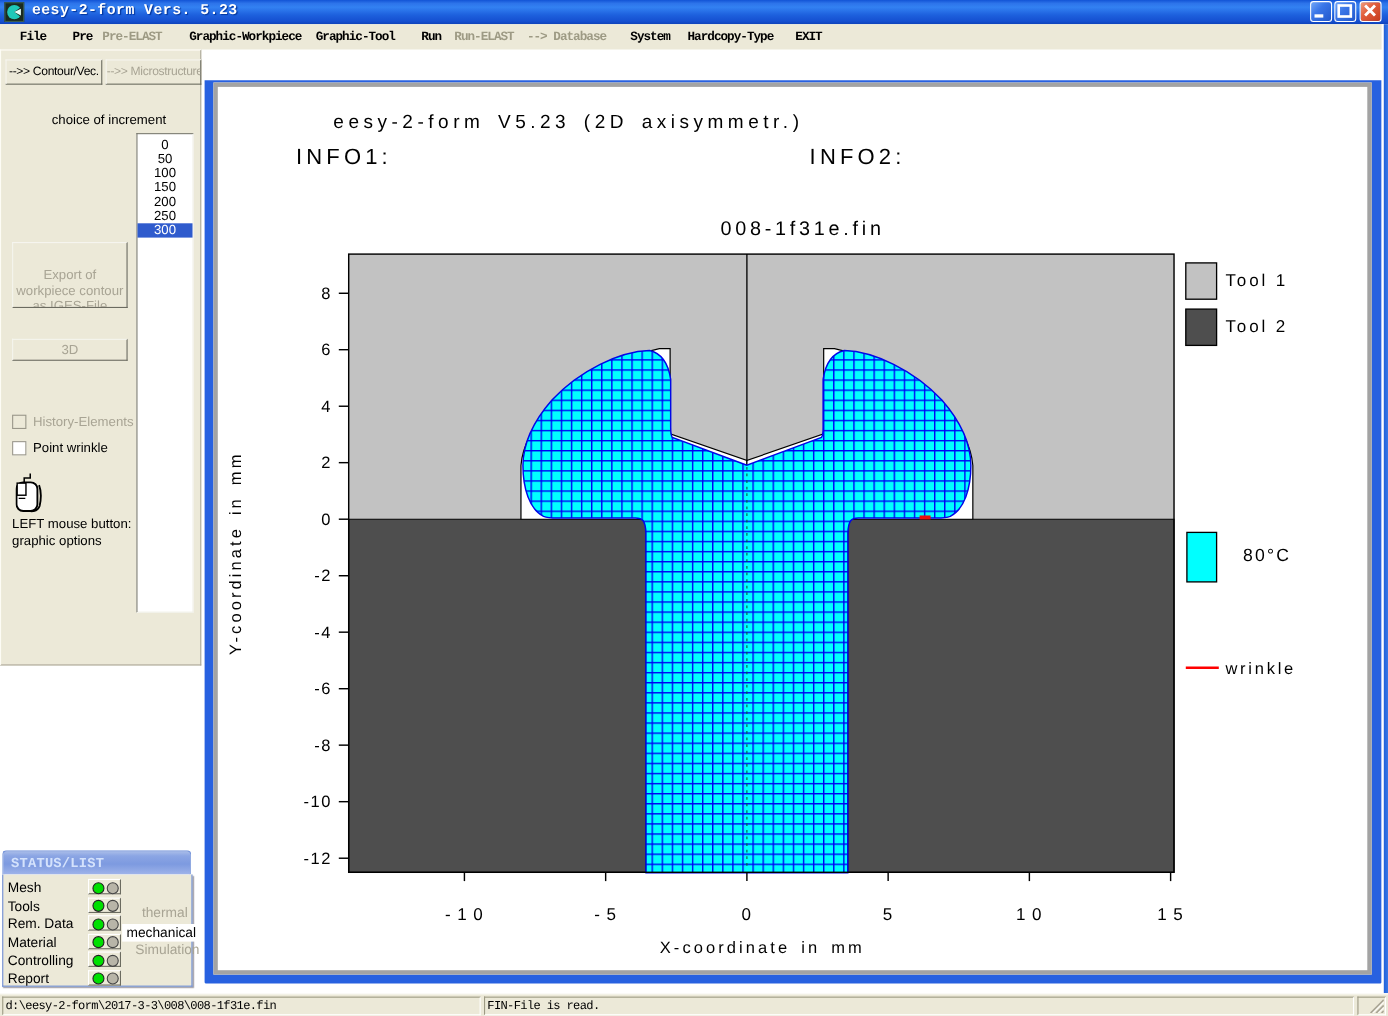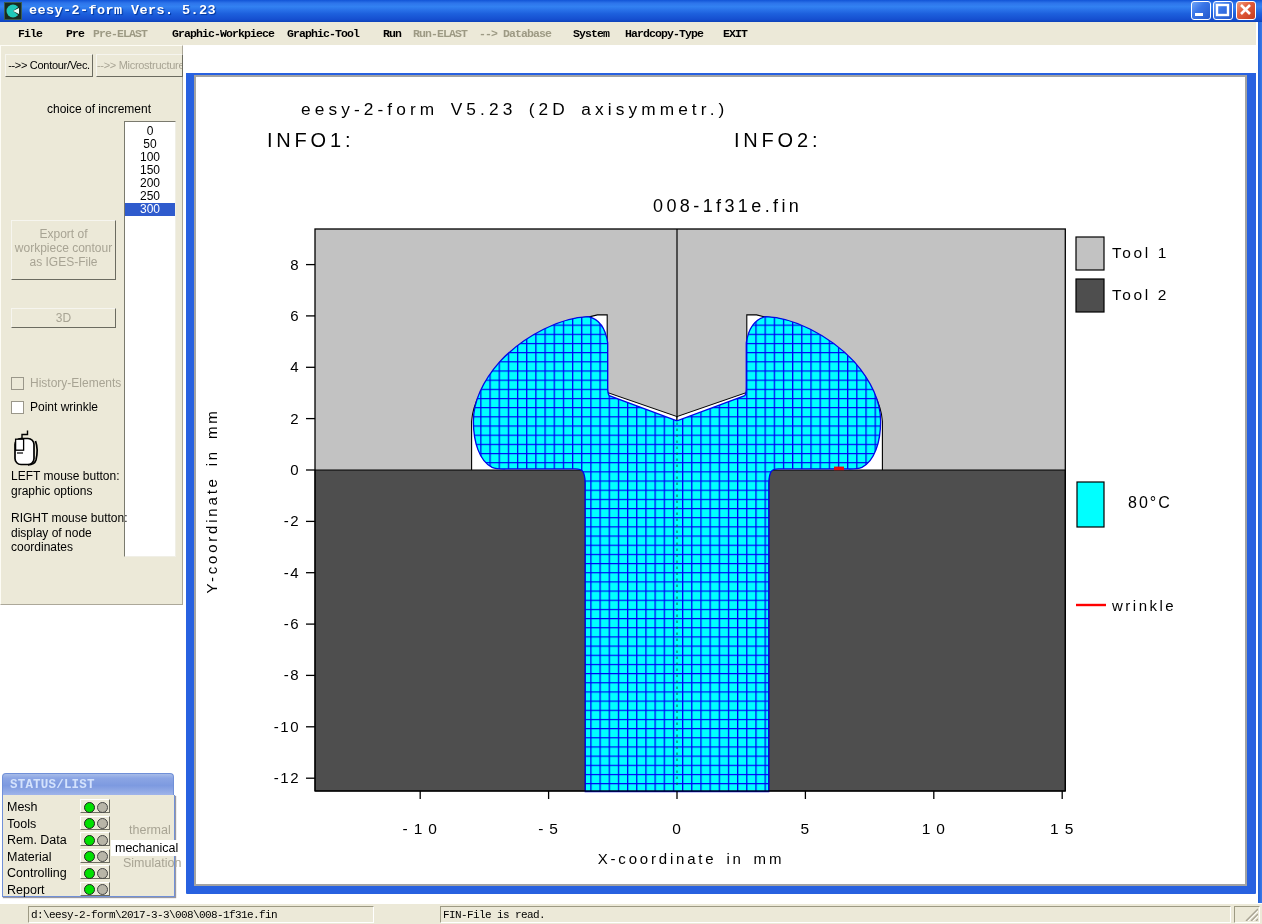--- a/index.html
+++ b/index.html
@@ -47,21 +47,21 @@
 .dotg{position:absolute;left:3px;top:1.5px;width:9px;height:9px;border-radius:50%;background:#00e000;border:1px solid #222;}
 .dote{position:absolute;left:16px;top:1.5px;width:9px;height:9px;border-radius:50%;background:#b8b5a8;border:1px solid #444;}
 .stlbl{position:absolute;font:12.5px "Liberation Sans",sans-serif;}
 
 #cwin{left:186px;top:47px;width:1070px;height:847px;}
 #ctitle{left:0;top:0;width:1070px;height:26px;border-radius:5px 5px 0 0;
   background:linear-gradient(180deg,#2a74ec 0%,#2e6fe8 15%,#1253dc 55%,#0d47cc 82%,#2a6ae0 100%);}
 #ctitle span{position:absolute;top:6px;font:bold 12px "Liberation Mono",monospace;letter-spacing:.2px;color:#fff;text-shadow:1px 1px 1px #0a3ca0;white-space:pre;}
 #cbody{left:0;top:26px;width:1070px;height:821px;background:#2861e0;
   border-radius:0 0 1px 1px;}
-#client{left:8px;top:2px;width:1053px;height:811px;background:#fff;border:2px solid #a3a3a3;box-sizing:border-box;}
+#client{left:8px;top:2px;width:1053px;height:811px;background:#fff;border:4px solid #a3a3a3;box-sizing:border-box;}
 
 #sbar{left:0;top:903px;width:1262px;height:21px;background:#ece9d8;border-top:1px solid #fff;}
 .spanel{position:absolute;top:2px;height:17px;border:1px solid #9d9a84;border-bottom-color:#fff;border-right-color:#fff;box-sizing:border-box;
   font:11px "Liberation Mono",monospace;letter-spacing:-.6px;color:#000;padding:2px 0 0 2px;white-space:pre;}
 </style></head>
 <body>
 
 <div class="abs" id="titlebar">
  <div class="abs" id="appicon"><svg width="16" height="16" viewBox="0 0 16 16">
         <circle cx="8" cy="8" r="6.5" fill="#1fc8b8"></circle>
@@ -100,37 +100,36 @@
  <div class="abs lbl" style="left:46px;top:56px;">choice of increment</div>
  <div class="abs" id="lbox">
   <div>0</div>
       <div>50</div>
       <div>100</div>
       <div>150</div>
       <div>200</div>
       <div>250</div>
       <div class="sel">300</div>
  </div>
- <div class="abs pbtn gray" style="left:10px;top:174px;width:105px;height:60px;padding-top:6px;">Export of<br>workpiece contour<br>as IGES-File</div>
+ <div class="abs pbtn gray" style="left:10px;top:174px;width:105px;height:60px;padding-top:22px;">Export of<br>workpiece contour<br>as IGES-File</div>
  <div class="abs pbtn gray" style="left:10px;top:262px;width:105px;height:20px;line-height:18px;">3D</div>
  <div class="abs cb" style="left:10px;top:331px;background:#ece9d8;"></div>
  <div class="abs lbl gray" style="left:29px;top:330px;">History-Elements</div>
  <div class="abs cb" style="left:10px;top:355px;"></div>
  <div class="abs lbl" style="left:29px;top:354px;">Point wrinkle</div>
  <div class="abs" style="left:13px;top:384px;">
   <svg width="27" height="38" viewBox="0 0 27 38">
    <path d="M8 9 L8 4.5 L13.5 4.5 L13.5 0.5" fill="none" stroke="#000" stroke-width="1.4"></path>
    <rect x="1" y="8.5" width="19" height="26" rx="6" fill="#fff" stroke="#000" stroke-width="1.7"></rect>
    <rect x="1.6" y="9.2" width="8" height="11" fill="#fff" stroke="#000" stroke-width="1.3"></rect>
    <path d="M3 23 L9 23" stroke="#000" stroke-width="1.2"></path>
    <path d="M21.5 11 q3 8 0.5 19 q-1.5 4.8 -8 4.8" fill="none" stroke="#000" stroke-width="1.7"></path>
   </svg>
  </div>
  <div class="abs lbl" style="left:10px;top:423px;">LEFT mouse button:<br>graphic options</div>
- <div class="abs lbl" style="left:10px;top:465px;">RIGHT mouse button:<br>display of node<br>coordinates</div>
 </div>
 
 <div class="abs" id="stwin">
  <div class="abs" id="sttitle">
       <span>STATUS/LIST</span>
     </div>
  <div class="strow" style="top:5px;">Mesh</div>
  <div class="strow" style="top:21.5px;">Tools</div>
  <div class="strow" style="top:38px;">Rem. Data</div>
  <div class="strow" style="top:54.5px;">Material</div>
@@ -234,21 +233,21 @@
    <line x1="880" y1="528" x2="910" y2="528" stroke="#ff0000" stroke-width="2.4"></line>
    <text x="916" y="534" font-size="15" letter-spacing="2.5" fill="#000">wrinkle</text>
    </svg>
   </div>
  </div>
 </div>
 <div class="abs" style="left:1256px;top:22px;width:2px;height:881px;background:#fff;"></div>
 <div class="abs" style="left:1258px;top:22px;width:4px;height:881px;background:linear-gradient(90deg,#2160d8,#3a7ae8);"></div>
 
 <div class="abs" id="sbar">
- <div class="spanel" style="left:2px;width:346px;margin-left:26px;">d:\eesy-2-form\2017-3-3\008\008-1f31e.fin</div>
+ <div class="spanel" style="left:2px;width:435px;">d:\eesy-2-form\2017-3-3\008\008-1f31e.fin</div>
  <div class="spanel" style="left:440px;width:791px;">FIN-File is read.</div>
  <div class="spanel" style="left:1234px;width:26px;"><svg width="24" height="15" style="position:absolute;right:1px;bottom:1px;">
         <g stroke="#a8a494" stroke-width="1.5">
           <line x1="12" y1="15" x2="24" y2="3"></line>
           <line x1="17" y1="15" x2="24" y2="8"></line>
           <line x1="22" y1="15" x2="24" y2="13"></line>
         </g>
         <g stroke="#fdfcf8" stroke-width="1">
           <line x1="14" y1="15" x2="24" y2="5"></line>
           <line x1="19" y1="15" x2="24" y2="10"></line>

